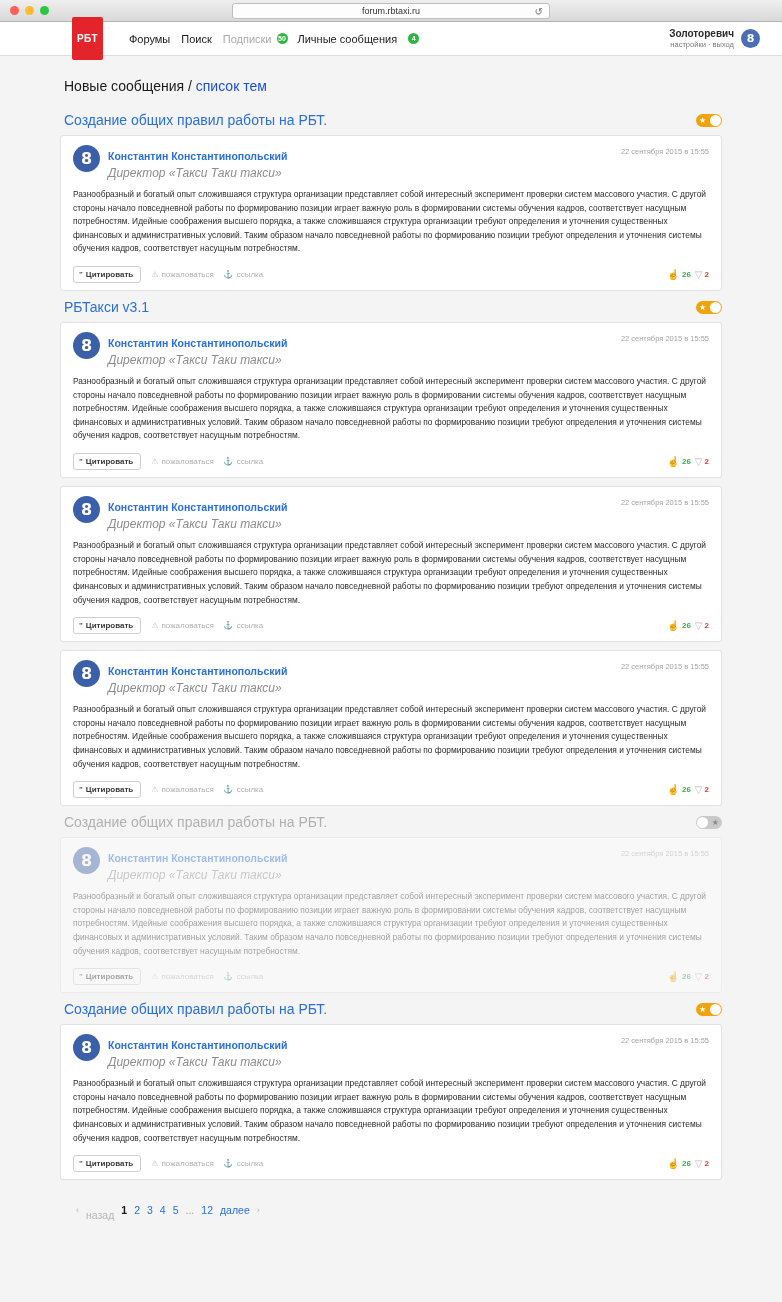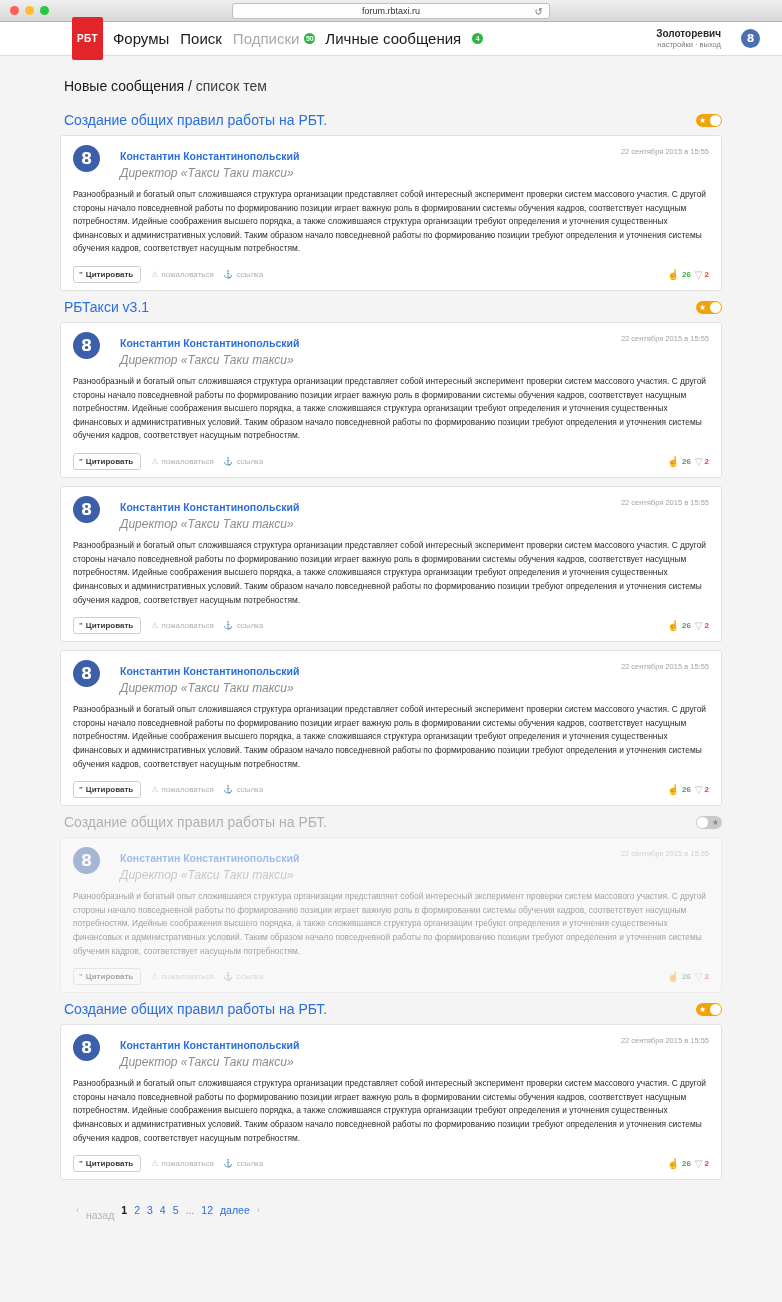--- a/index.html
+++ b/index.html
@@ -40,38 +40,38 @@
     height: 34px; background: #ffffff;
     border-bottom: 1px solid #dcdcdc;
     display: flex; align-items: center;
     padding: 0 22px 0 72px;
     position: relative;
   }
   .logo {
     background: #e3242b; color: #fff;
     font-size: 10px; font-weight: bold; letter-spacing: .4px;
     padding: 16px 5px; border-radius: 2px;
-    margin-right: 10px;
+    margin-right: 26px;
   }
   .nav-link {
-    font-size: 15px; color: #1a1a1a;
+    font-size: 11px; color: #1a1a1a;
     margin-right: 11px; white-space: nowrap;
   }
   .nav-link.muted { color: #a9a9a9; margin-right: 5px; }
   .badge {
     display: inline-block;
     background: #2db742; color: #fff;
     font-size: 7px; font-weight: bold;
     min-width: 11px; height: 11px; line-height: 11px;
     border-radius: 50%; text-align: center;
     padding: 0 1px; margin-right: 10px;
     vertical-align: 1px;
   }
   .user-area {
-    margin-left: auto; display: flex; align-items: center; gap: 20px;
+    margin-left: auto; display: flex; align-items: center; gap: 7px;
   }
   .user-text { text-align: right; }
   .user-name { font-size: 10px; font-weight: bold; color: #2b2b2b; }
   .user-sub  { font-size: 7.5px; color: #7b7b7b; margin-top: 1px; }
   .user-sub a { color: #7b7b7b; text-decoration: none; }
   .user-avatar {
     width: 19px; height: 19px; border-radius: 50%;
     background: #4a6fb5; position: relative;
   }
   .user-avatar::after {
@@ -87,21 +87,21 @@
     height: calc(1302px - 22px - 34px);
     overflow: hidden;
     padding: 0 48px;
   }
   .content { padding-top: 14px; }
 
   .breadcrumb {
     font-size: 14px; color: #1a1a1a;
     margin: 8px 0 18px 16px;
   }
-  .breadcrumb a { color: #404040; }
+  .breadcrumb a { color: #1d4ed8; }
 
   .thread { margin-bottom: 6px; }
   .thread-head {
     display: flex; align-items: center;
     margin: 0 12px 7px 16px;
   }
   .thread-title {
     font-size: 14px; color: #2a6fdb; font-weight: normal; text-align: right;
   }
   .thread.read .thread-title { color: #9a9a9a; }
@@ -140,21 +140,21 @@
     width: 27px; height: 27px; border-radius: 50%;
     background: #3b5fa8; flex: 0 0 27px;
     position: relative; margin-right: 8px;
   }
   .avatar::after {
     content: "8"; position: absolute; inset: 0;
     color: #ffffff; font-size: 16px; font-weight: bold;
     display: flex; align-items: center; justify-content: center;
     font-family: "DejaVu Sans", sans-serif;
   }
-  .author-block { padding-top: 1px; margin-left: 12px; }
+  .author-block { padding-top: 1px; }
   .author-name {
     font-size: 10.5px; font-weight: bold; color: #2a6fdb;
     line-height: 1.15;
   }
   .author-role {
     font-size: 12px; color: #8c8c8c; margin-top: 2px; font-style: italic;
   }
   .timestamp {
     margin-left: auto; font-size: 7.5px; color: #a4a4a4;
     padding-top: 2px; white-space: nowrap;

